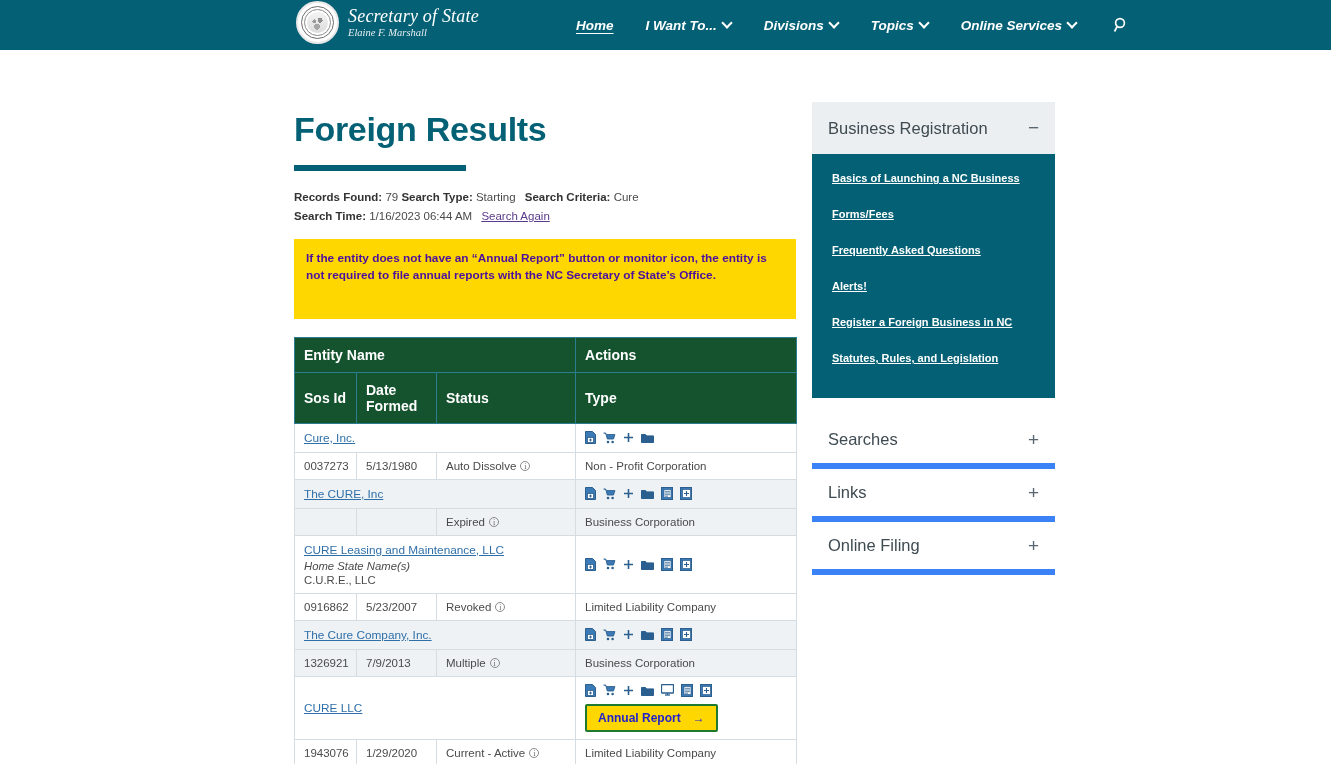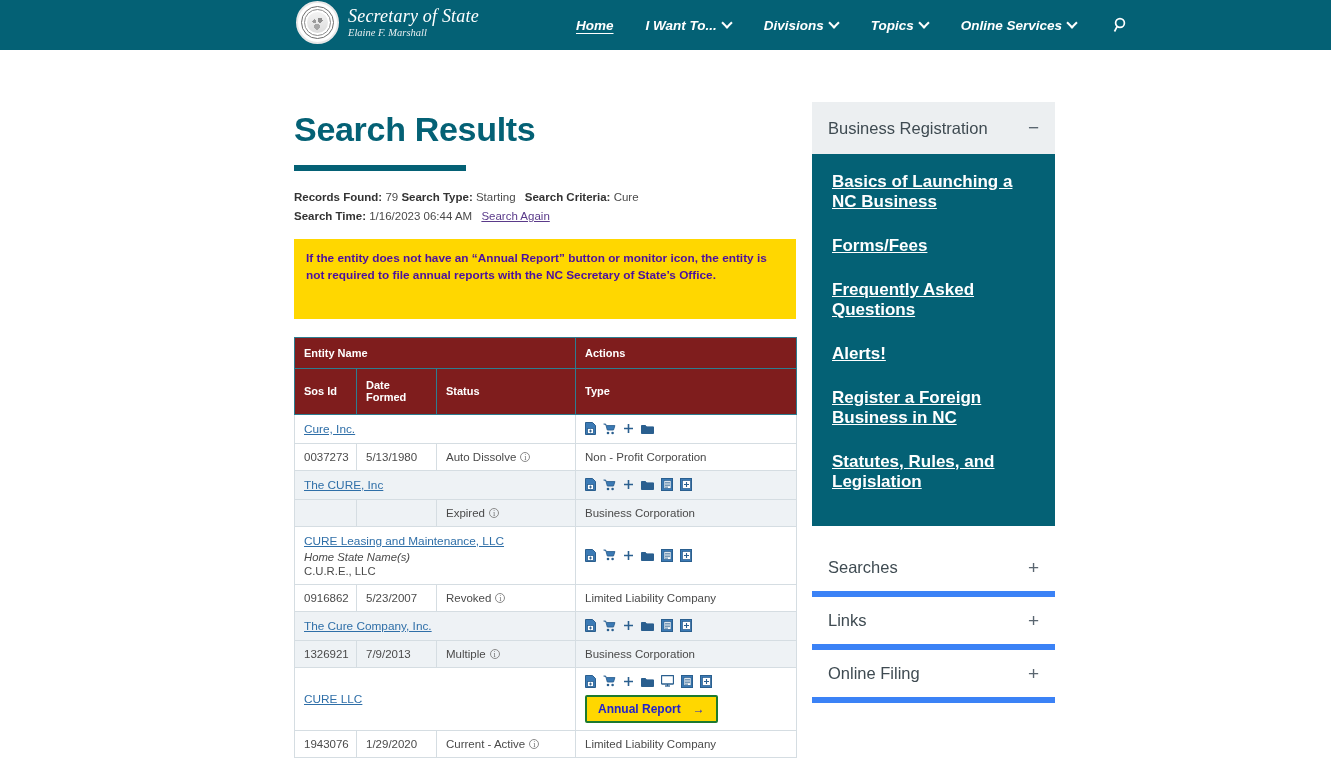--- a/index.html
+++ b/index.html
@@ -112,22 +112,22 @@
     color:#4b0fa0; font-size:11.8px; line-height:1.45; font-weight:600;
   }
 
   
   table.results{
     margin-top:18px; width:502px;
     border-collapse:collapse; table-layout:fixed;
     border:1px solid #c9d3d9;
   }
   table.results th{
-    background:#7f1d1d; color:#fff; text-align:left;
-    font-size:11px; font-weight:bold;
+    background:#14532d; color:#fff; text-align:left;
+    font-size:14px; font-weight:bold;
     padding:9px 9px; border:1px solid #2c7d90;
     vertical-align:middle;
   }
   table.results th.hrow2{ height:46px; }
   table.results td{
     border:1px solid #d5dde2; padding:7px 9px;
     font-size:11.5px; color:#4a4a4a; vertical-align:middle;
   }
   tr.shade td{ background:#eef2f5; }
   tr.plain td{ background:#ffffff; }
@@ -162,21 +162,21 @@
     height:52px; background:#eceff1;
     display:flex; align-items:center; justify-content:space-between;
     padding:0 16px; cursor:pointer;
   }
   .acc-head .t{ font-size:16.5px; color:#3f4b52; }
   .acc-head .sign{ font-size:19px; color:#5a6670; }
   .acc-body{
     background:#046175; padding:18px 20px 22px 20px;
   }
   .acc-body a{
-    display:block; color:#ffffff; font-size:17px; font-weight:bold;
+    display:block; color:#ffffff; font-size:11px; font-weight:bold;
     margin:0 0 24px 0;
   }
   .acc-body a:last-child{ margin-bottom:12px; }
 
   .acc-collapsed{
     height:53px; display:flex; align-items:center; justify-content:space-between;
     padding:0 16px; border-bottom:6px solid #3b82f6; cursor:pointer;
   }
   .acc-collapsed .t{ font-size:16.5px; color:#3f4b52; }
   .acc-collapsed .sign{ font-size:19px; color:#5a6670; }
@@ -224,21 +224,21 @@
         <line x1="4.2" y1="9.3" x2="1.5" y2="14.5" stroke="#fff" stroke-width="1.7"></line>
       </svg>
     </div>
   </nav>
 </div>
 
 <div class="page">
 
   <div class="content">
 
-    <h1 class="page-title">Search Results</h1>
+    <h1 class="page-title">Foreign Results</h1>
     <div class="title-rule"></div>
 
     <div class="meta">
       <div>
         <b>Records Found:</b>
         <span>79</span>
         <b>Search Type:</b>
         <span>Starting</span><span class="sep"></span>
         <b>Search Criteria:</b>
         <span>Cure</span>

